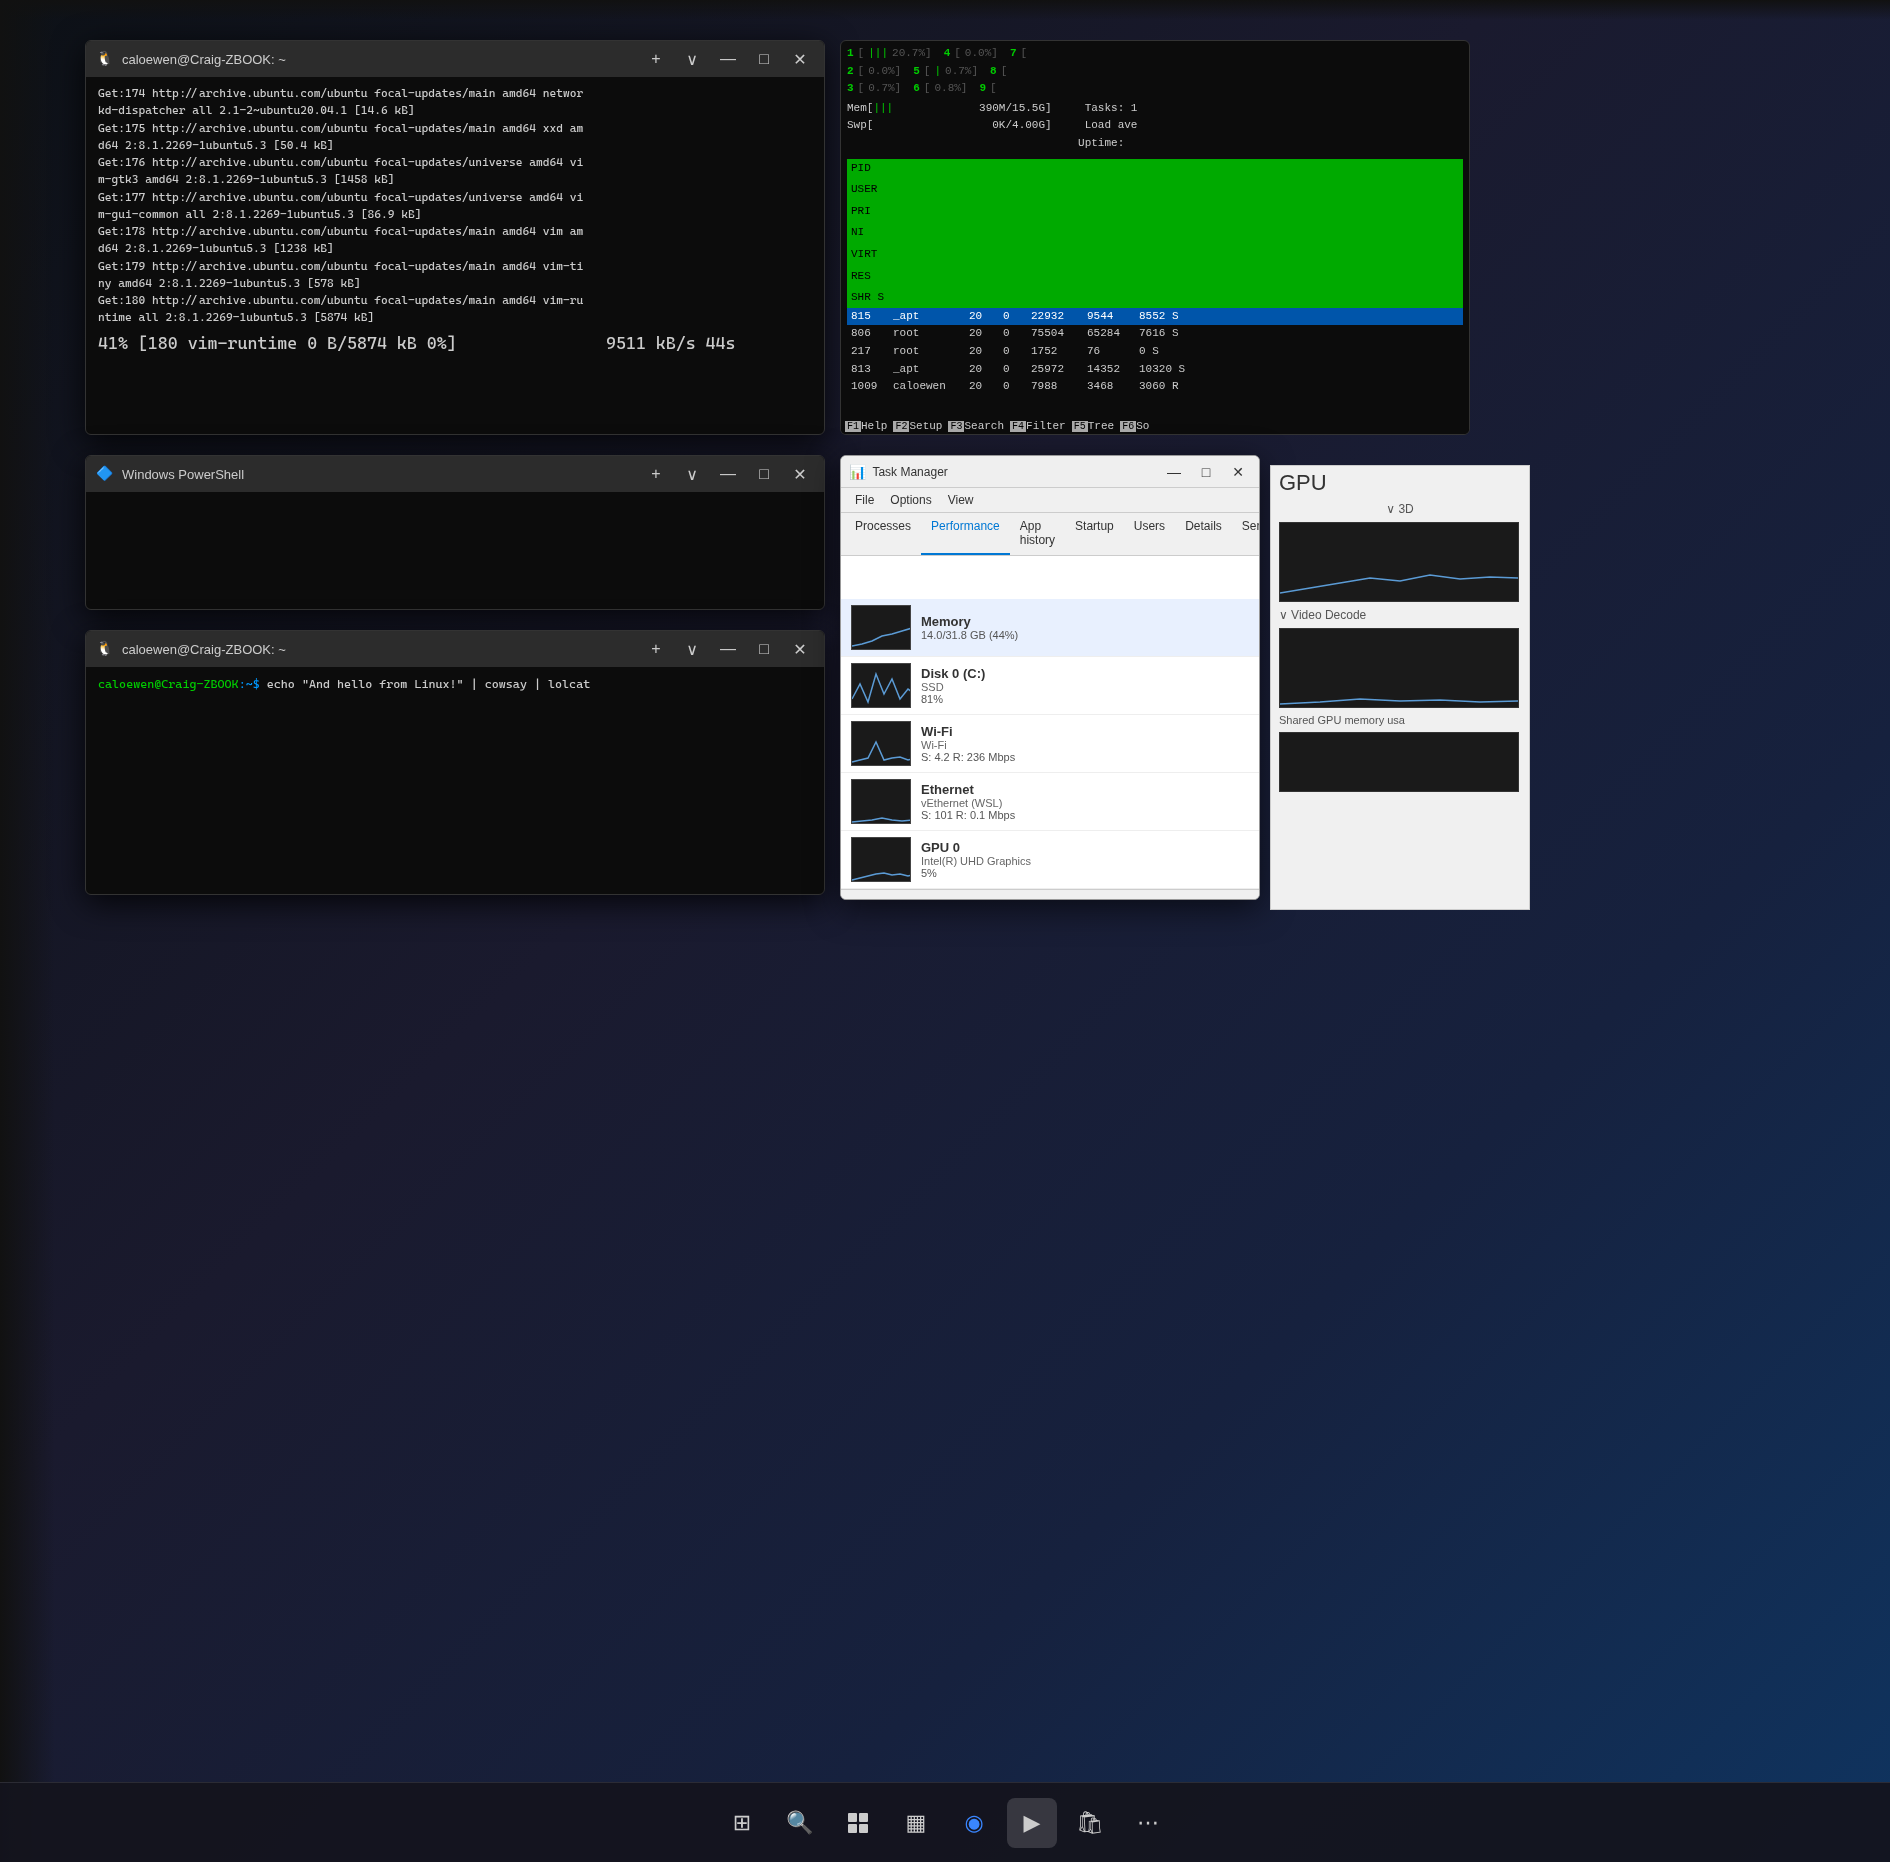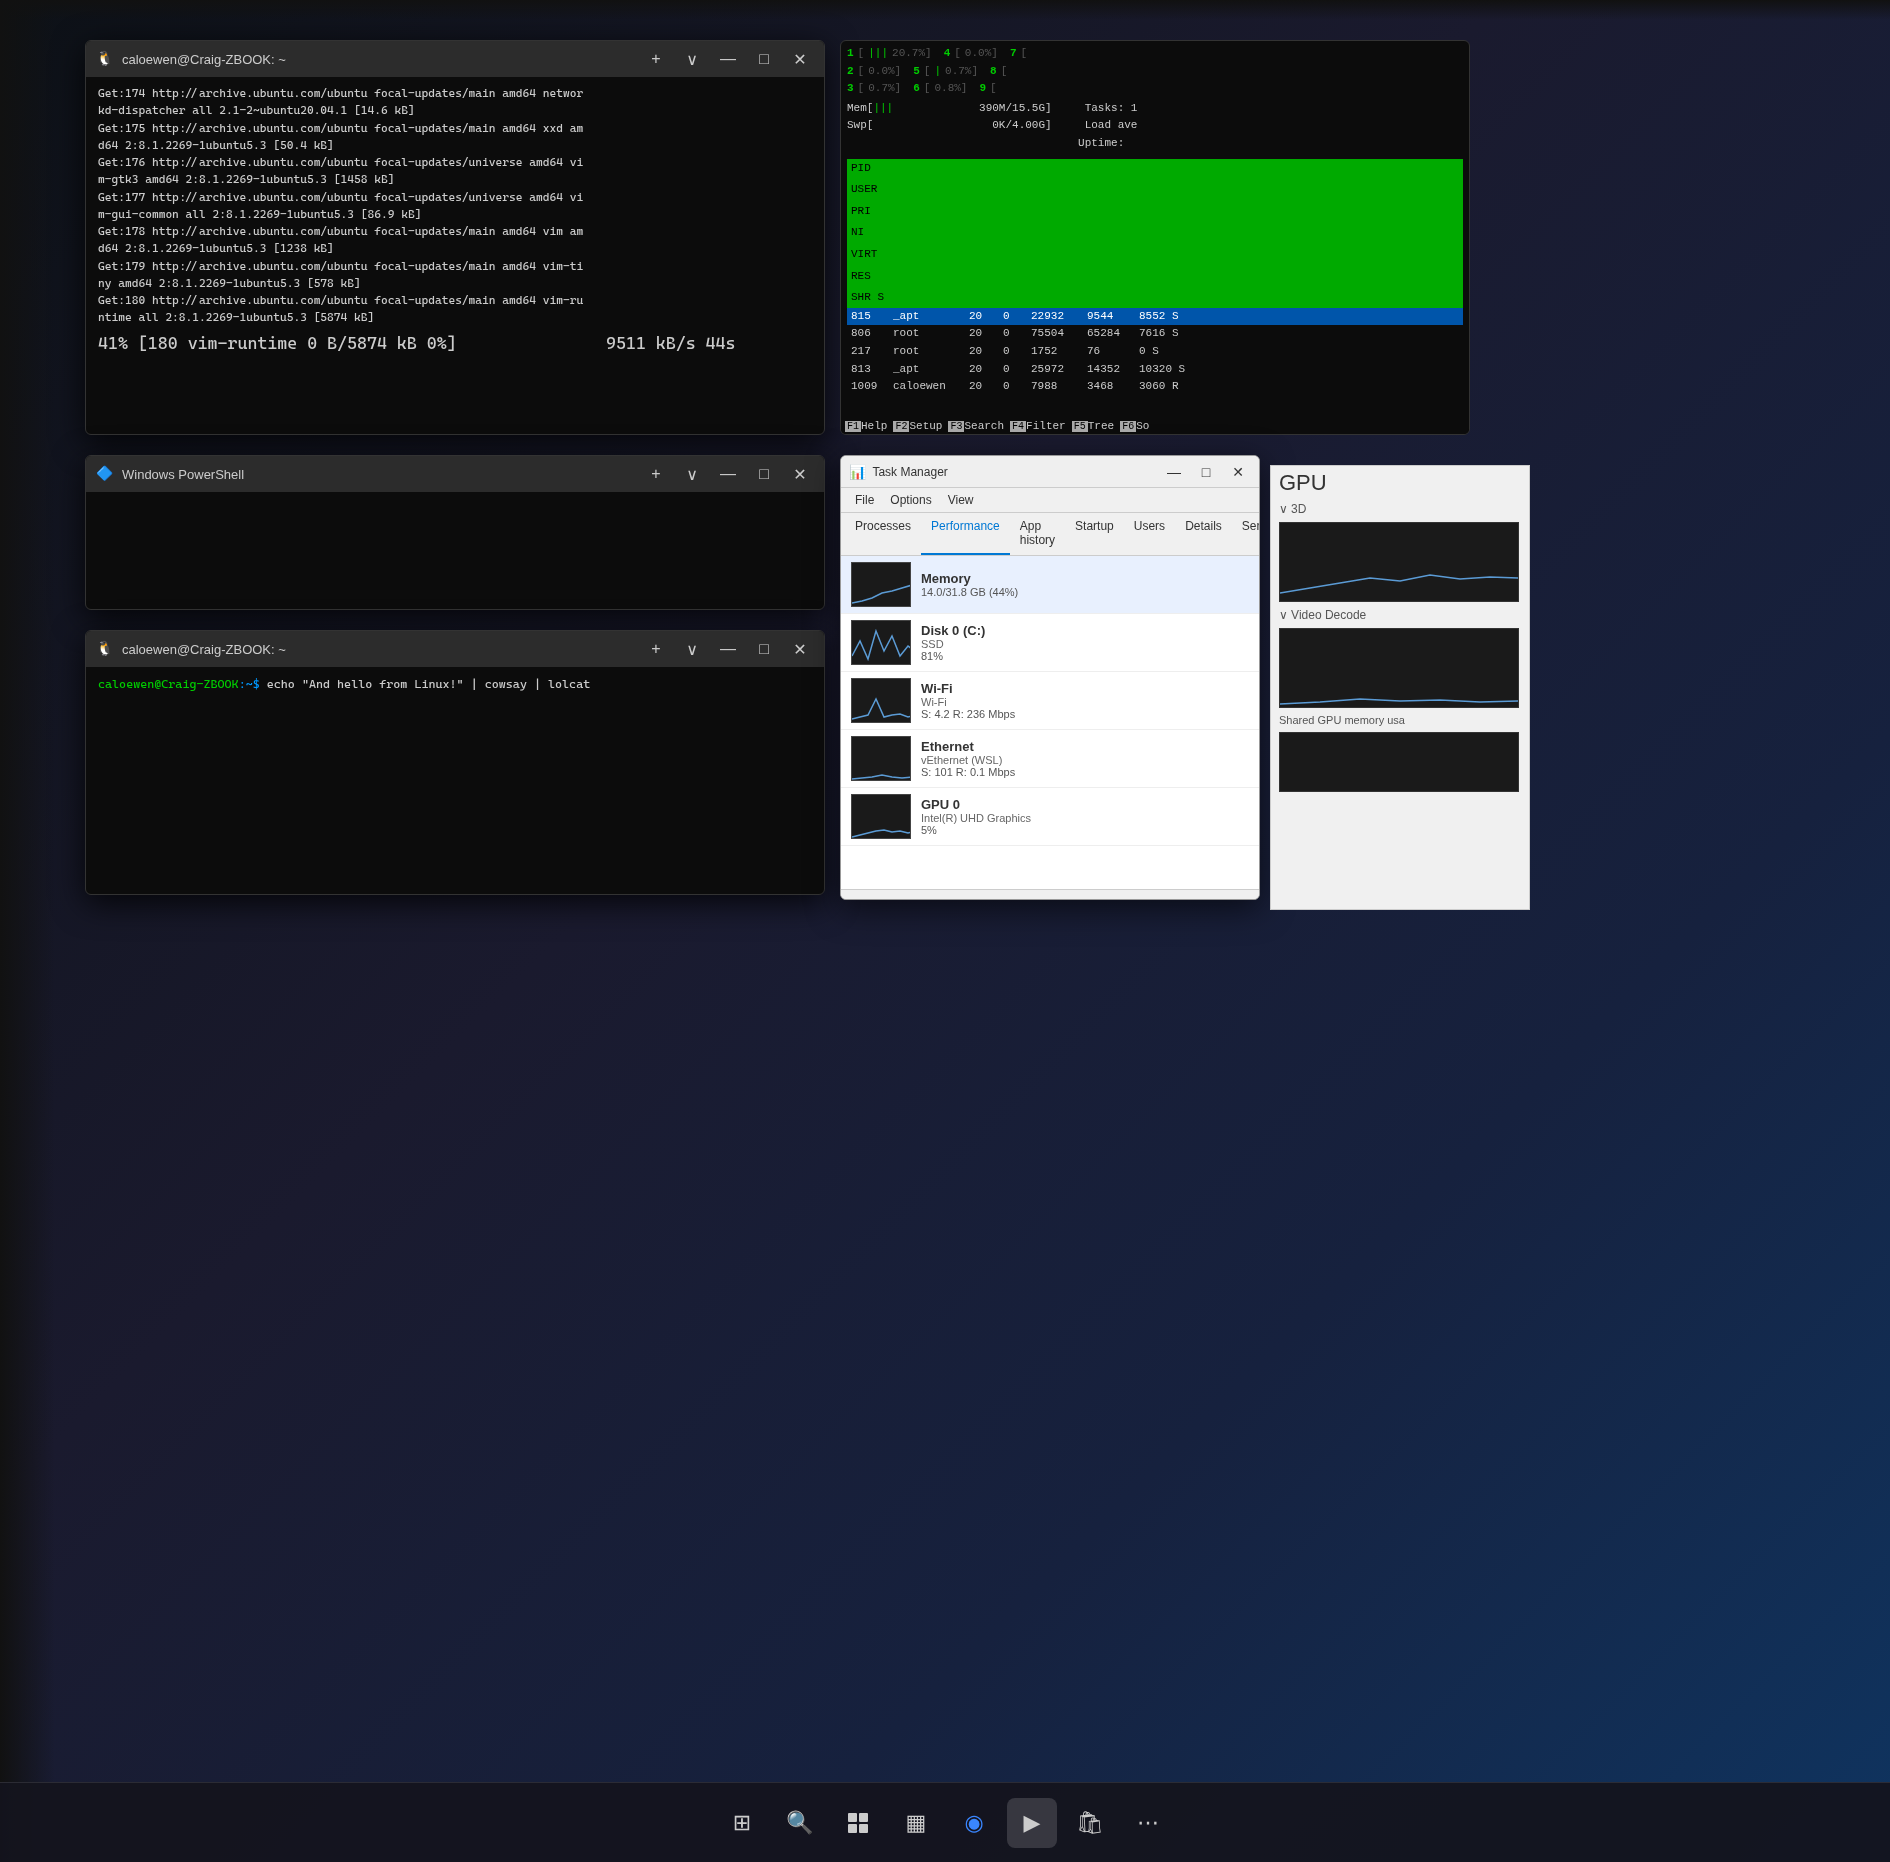--- a/index.html
+++ b/index.html
@@ -577,21 +577,21 @@
       <div class="tm-tab active">Performance</div>
       <div class="tm-tab">App history</div>
       <div class="tm-tab">Startup</div>
       <div class="tm-tab">Users</div>
       <div class="tm-tab">Details</div>
       <div class="tm-tab">Services</div>
     </div>
 
     <div class="tm-body">
 
-      <div class="tm-resource-item" style="background:#e8f0fe;">
+      <div class="tm-resource-item" style="background:#e8f0fe;margin-top:43px;">
         <div class="tm-graph-mini">
           <svg width="60" height="45">
             <polyline points="0,40 10,38 20,35 30,30 40,28 50,25 60,22" fill="none" stroke="#5b9bd5" stroke-width="1.5"></polyline>
           </svg>
         </div>
         <div class="tm-resource-info">
           <div class="tm-resource-name">Memory</div>
           <div class="tm-resource-value">14.0/31.8 GB (44%)</div>
         </div>
       </div>
@@ -658,21 +658,21 @@
         <span>◉</span>
         <span>Open Resource Monitor</span>
       </div>
     </div>
   </div>
 
   <div style="position:absolute; top:465px; left:1270px; width:260px; height:445px; background:#f0f0f0; border:1px solid #ccc; overflow:hidden;">
     <div class="gpu-title">GPU</div>
 
     <div>
-      <div class="gpu-section-title" style="font-size:12px; color:#555; padding:2px 8px;">∨ 3D</div>
+      <div class="gpu-section-title" style="font-size:12px; color:#555; padding:2px 8px;text-align:center;">∨ 3D</div>
       <div class="gpu-graph">
         <svg width="240" height="80">
           <polyline points="0,70 30,65 60,60 90,55 120,58 150,52 180,56 210,54 240,55" fill="none" stroke="#5b9bd5" stroke-width="1.5"></polyline>
         </svg>
       </div>
     </div>
 
     <div>
       <div class="gpu-section-title" style="font-size:12px; color:#555; padding:2px 8px;">∨ Video Decode</div>
       <div class="gpu-graph">

